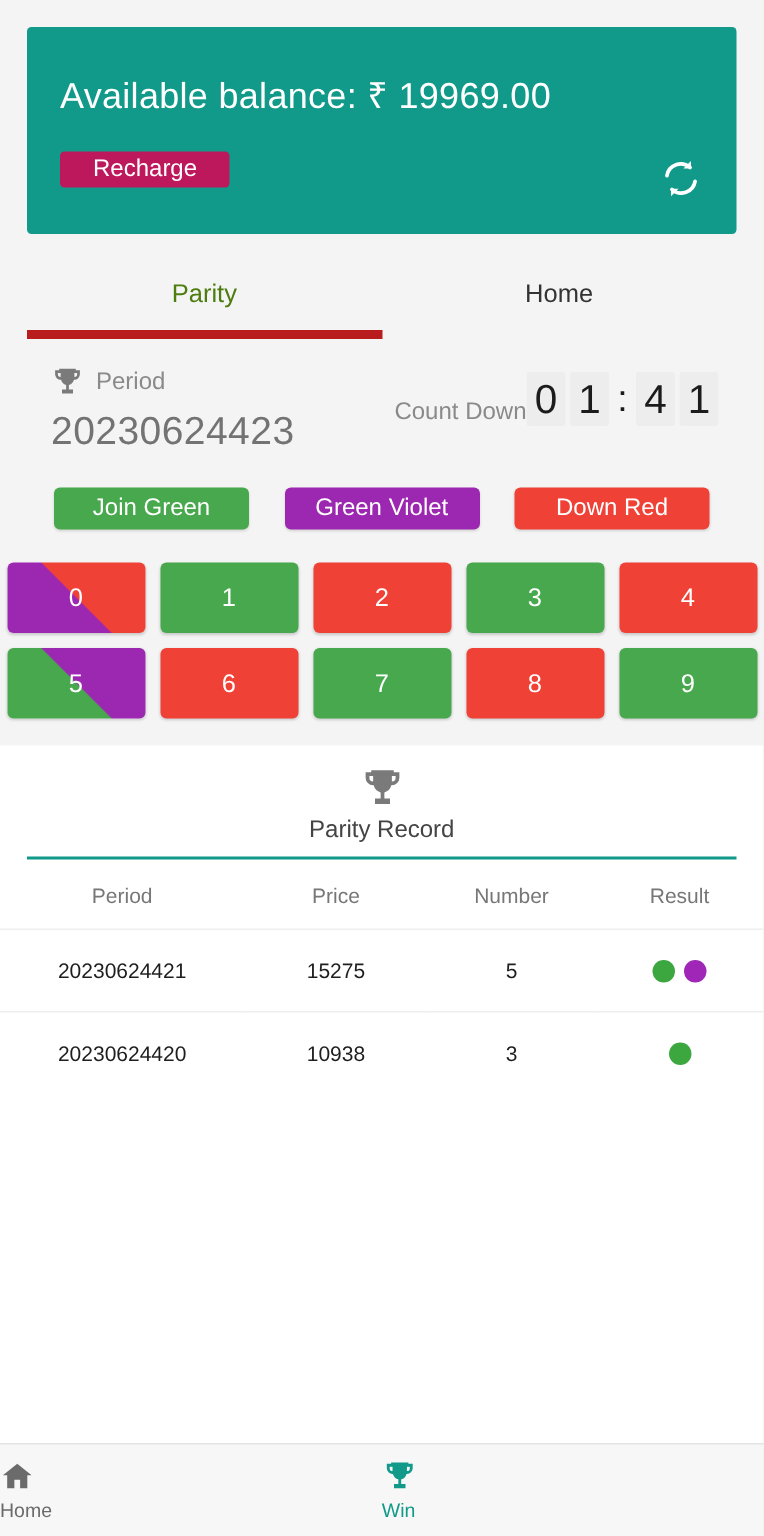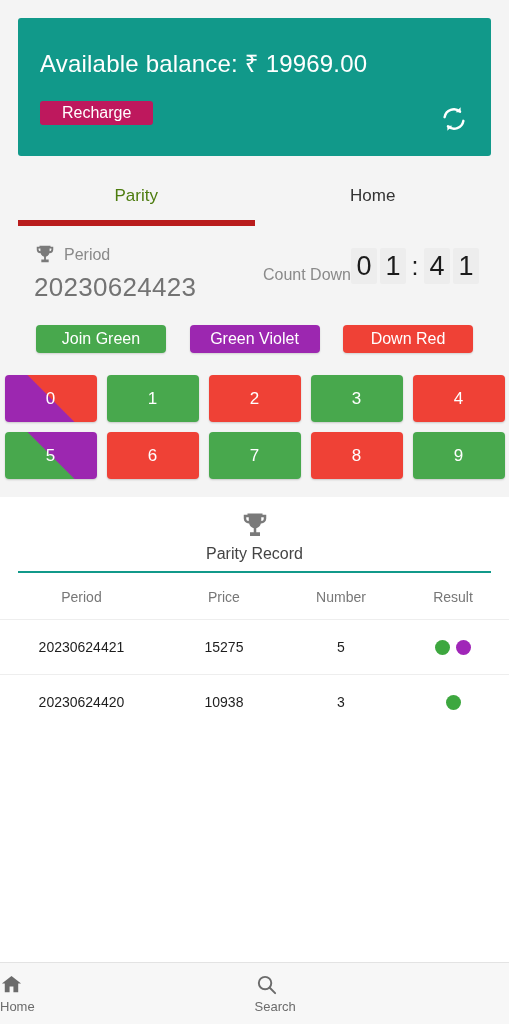--- a/index.html
+++ b/index.html
@@ -415,24 +415,23 @@
 
   <div class="bottom-nav">
     <div class="nav-item">
       <span>
         <svg viewBox="0 0 24 24" fill="#6b6b6b">
             <path d="M12 3 2 11h3v9h5v-6h4v6h5v-9h3L12 3z"></path>
           </svg>
       </span>
       <span>Home</span>
     </div>
-    <div class="nav-item">
+    <div class="nav-item active">
       <span>
-        <svg viewBox="0 0 24 24" fill="none" stroke="#6b6b6b" stroke-width="2">
-            <circle cx="10.5" cy="10.5" r="6.5"></circle>
-            <line x1="15.4" y1="15.4" x2="21" y2="21" stroke-linecap="round"></line>
+        <svg viewBox="0 0 24 24" fill="#11998a">
+            <path d="M18 3h3v3a4 4 0 0 1-4 4h-.3A5.3 5.3 0 0 1 13 13.8V17h3v3H8v-3h3v-3.2A5.3 5.3 0 0 1 7.3 10H7a4 4 0 0 1-4-4V3h3V2h12v1zM5 5v1a2 2 0 0 0 2 2V5H5zm14 0h-2v3a2 2 0 0 0 2-2V5z"></path>
           </svg>
       </span>
-      <span>Search</span>
+      <span>Win</span>
     </div>
   </div>
 
 </div>
 
 </body></html>

